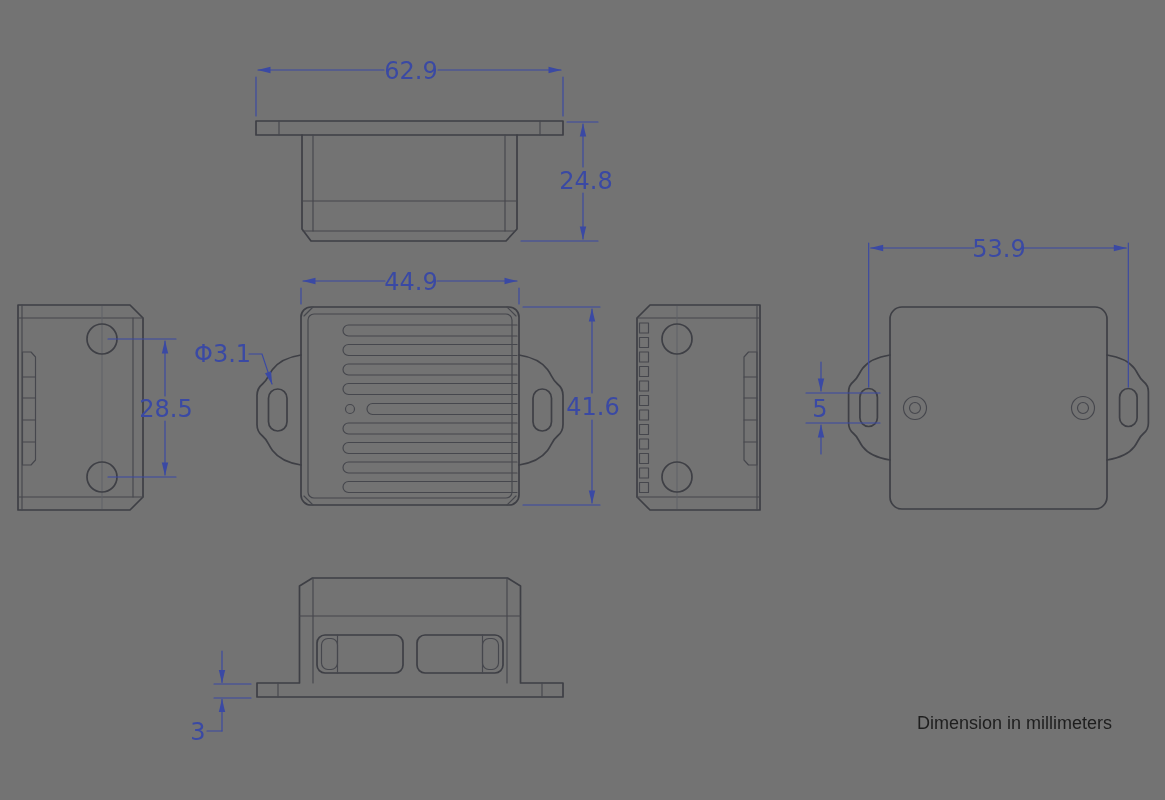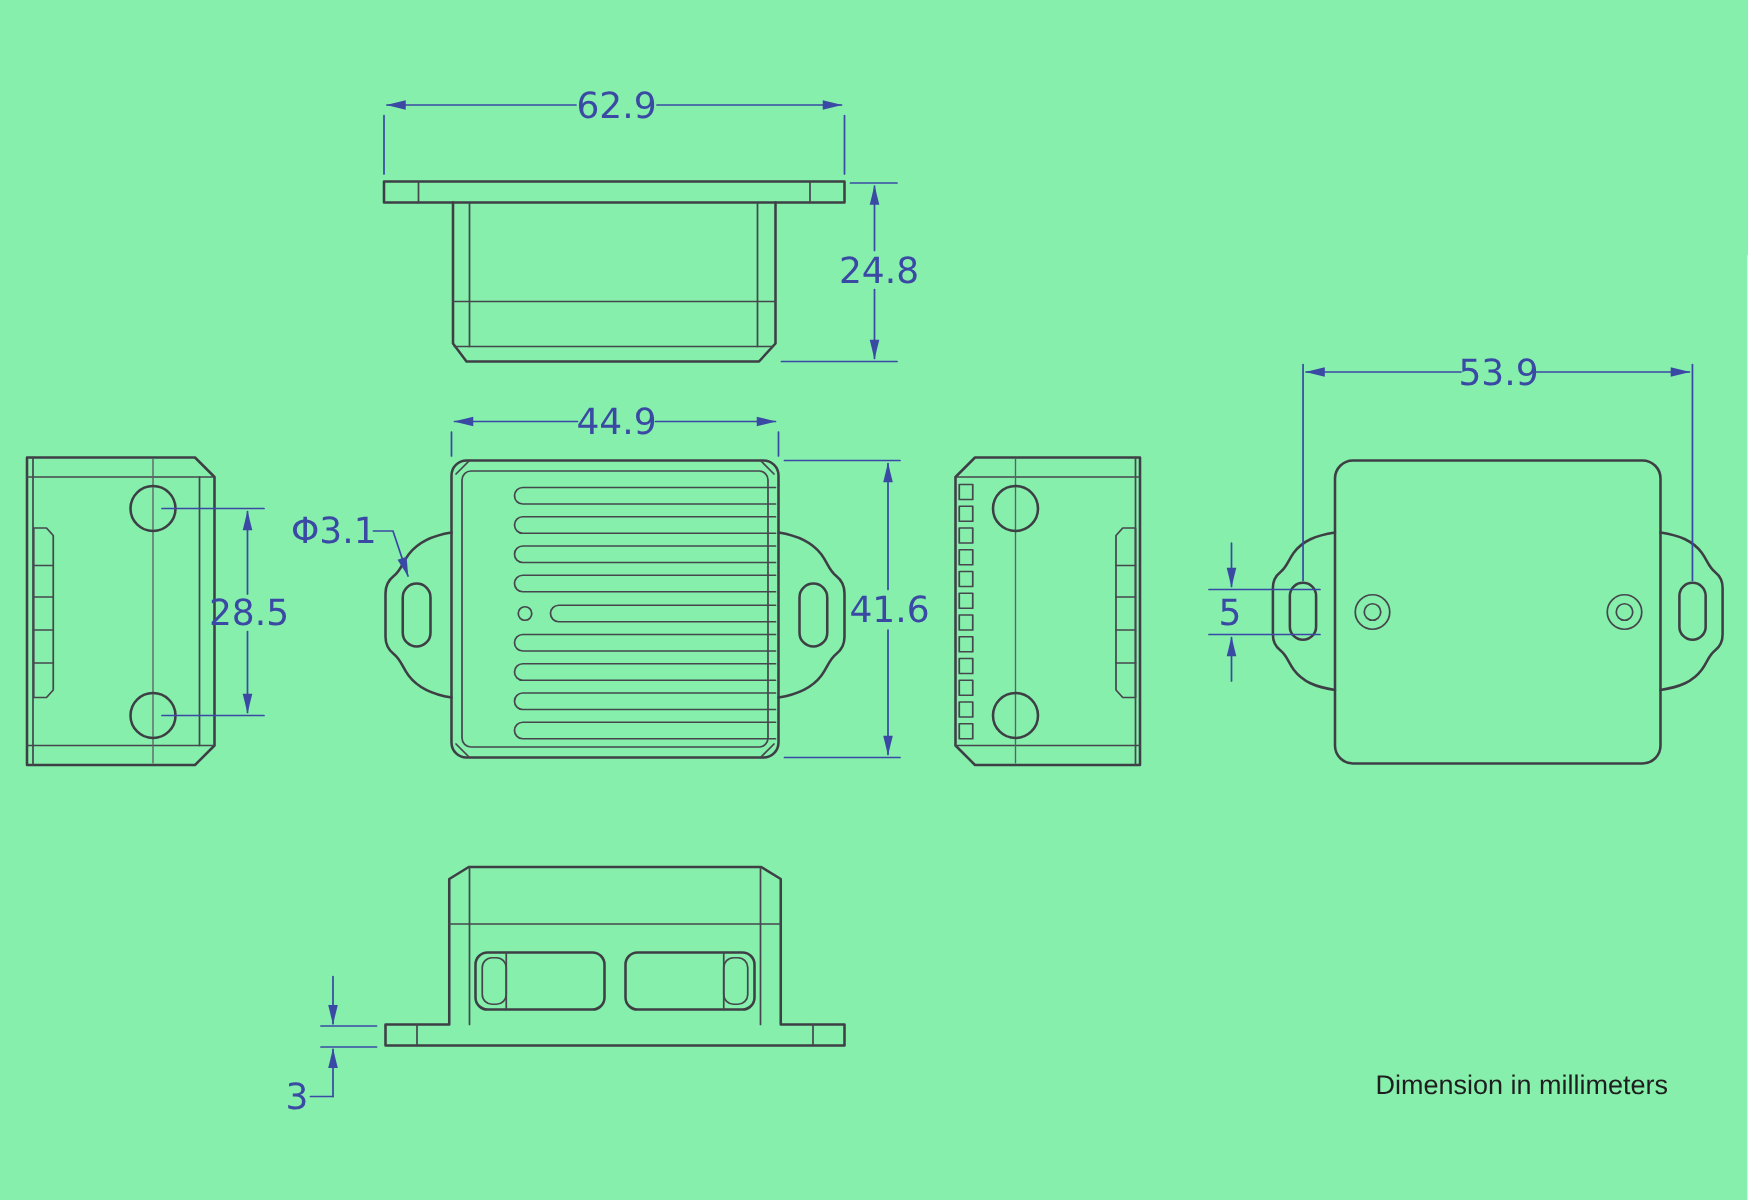--- a/index.html
+++ b/index.html
@@ -1,16 +1,16 @@
 <!DOCTYPE html>
 <html><head>
 <meta charset="utf-8">
 <style>
   html,body{margin:0;padding:0;background:#ffffff;}
-  .stage{position:relative;width:1165px;height:800px;background:#86efac;overflow:hidden;
+  .stage{position:relative;width:1165px;height:800px;background:#737373;overflow:hidden;
          font-family:"DejaVu Sans",sans-serif;}
   svg{display:block;}
   
   .ol{stroke:#3e3f45;stroke-width:1.7;fill:none;stroke-linejoin:round;stroke-linecap:round;}
   .ol2{stroke:#46474d;stroke-width:1.15;fill:none;stroke-linejoin:round;stroke-linecap:round;}
   .cl{stroke:#5f6066;stroke-width:0.9;fill:none;}
   
   .dim{stroke:#3a49a4;stroke-width:1.15;fill:none;stroke-linecap:round;}
   .dimtext{fill:#3a49a4;font-family:"DejaVu Sans",sans-serif;font-size:24px;text-anchor:middle;}
   .dimtext.start{text-anchor:start;}

